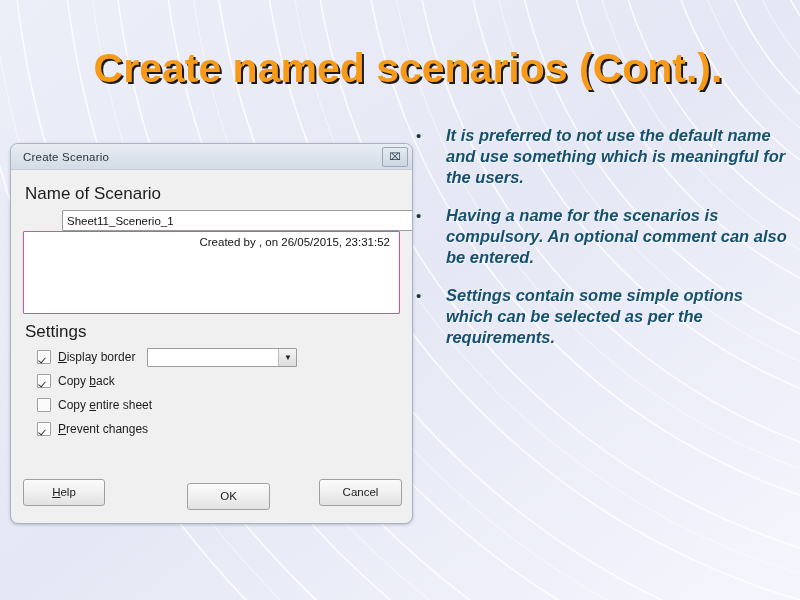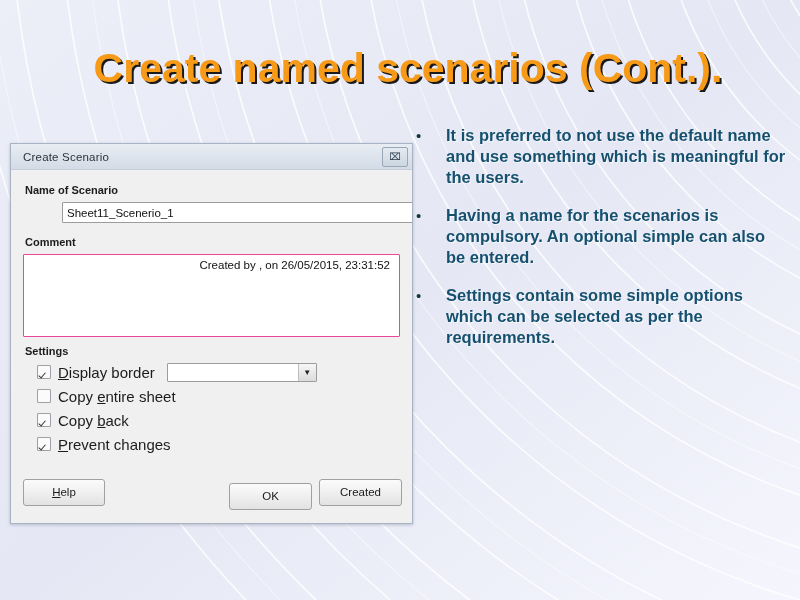--- a/index.html
+++ b/index.html
@@ -64,32 +64,33 @@
     text-align: left;
     padding-left: 4px;
   }
   .bullet-text {
     flex: 1 1 auto;
     font-size: 16.5px;
     line-height: 21px;
     font-weight: bold;
     color: #15506e;
     text-shadow: 1px 1px 0 rgba(255,255,255,0.65);
+    font-style: italic;
   }
 
   
   #dialog {
     position: absolute;
     left: 10px;
     top: 143px;
     width: 403px;
     height: 381px;
     background: #f0f0f0;
     border: 1px solid #a8b4c4;
-    border-radius: 0;
+    border-radius: 8px;
     box-shadow: 0 1px 3px rgba(90,100,120,0.35);
     box-sizing: border-box;
     overflow: hidden;
   }
   #dialog-titlebar {
     height: 26px;
     background: linear-gradient(to bottom, #e8edf3 0%, #dde4ed 50%, #d3dbe6 100%);
     border-bottom: 1px solid #c4cdd9;
     display: flex;
     align-items: center;
@@ -115,22 +116,22 @@
     font-size: 10px;
     color: #2b3a4a;
     cursor: pointer;
   }
 
   #dialog-body {
     padding: 10px 12px 0 12px;
     box-sizing: border-box;
   }
   .field-label {
-    font-size: 11px;
-    font-weight: bold;
+    font-size: 17px;
+    font-weight: normal;
     color: #1c1c1c;
     margin: 4px 0 6px 2px;
   }
   .text-input {
     width: 100%;
     height: 21px;
     box-sizing: border-box;
     border: 1px solid #9c9c9c;
     background: #ffffff;
     font-size: 11.5px;
@@ -181,21 +182,21 @@
     position: absolute;
     left: 2px;
     top: 5px;
     width: 3px;
     height: 6px;
     border-right: 1.6px solid #3a3a3a;
     border-bottom: 1.6px solid #3a3a3a;
     transform: rotate(40deg);
   }
   .check-label {
-    font-size: 15px;
+    font-size: 12px;
     color: #1c1c1c;
     white-space: nowrap;
   }
   .check-label u {
     text-decoration: underline;
   }
 
   #border-combo {
     margin-left: 12px;
     width: 150px;
@@ -230,20 +231,21 @@
   #dialog-buttons {
     position: absolute;
     left: 0;
     bottom: 18px;
     width: 403px;
     height: 26px;
     box-sizing: border-box;
     padding: 0 12px;
     display: flex;
     align-items: center;
+    gap: 42px;
   }
   .dlg-btn {
     height: 25px;
     border: 1px solid #a0a0a0;
     border-radius: 3px;
     background: linear-gradient(to bottom, #fbfbfb 0%, #f1f1f1 45%, #e2e2e2 100%);
     font-size: 11.5px;
     color: #1a1a1a;
     display: flex;
     align-items: center;
@@ -304,74 +306,73 @@
 
   <div id="slide-title">Create named scenarios (Cont.).</div>
 
   <div id="bullets">
     <div class="bullet-row">
       <span class="bullet-dot">•</span>
       <span class="bullet-text">It is preferred to not use the default name and use something which is meaningful for the users.</span>
     </div>
     <div class="bullet-row">
       <span class="bullet-dot">•</span>
-      <span class="bullet-text">Having a name for the scenarios is compulsory. An optional simple can also be entered.</span>
+      <span class="bullet-text">Having a name for the scenarios is compulsory. An optional comment can also be entered.</span>
     </div>
     <div class="bullet-row">
       <span class="bullet-dot">•</span>
       <span class="bullet-text">Settings contain some simple options which can be selected as per the requirements.</span>
     </div>
   </div>
 
   <div id="dialog">
 
     <div id="dialog-titlebar">
       <span id="dialog-title-text">Create Scenario</span>
       <span id="dialog-close">⌧</span>
     </div>
 
     <div id="dialog-body">
 
       <div class="field-label">Name of Scenario</div>
       <input class="text-input" type="text" value="Sheet11_Scenerio_1" style="">
 
-      <div class="field-label" style="margin-top:13px;">Comment</div>
       <textarea class="textarea-input" style="">Created by , on 26/05/2015, 23:31:52</textarea>
 
       <div id="settings-group">
         <div class="field-label">Settings</div>
 
         <div class="check-row">
           <span class="checkbox checked"></span>
           <span class="check-label"><u>D</u>isplay border</span>
           <span id="border-combo">
             <span id="border-combo-value"></span>
             <span id="border-combo-arrow">▼</span>
           </span>
         </div>
 
         <div class="check-row">
+          <span class="checkbox checked"></span>
+          <span class="check-label">Copy <u>b</u>ack</span>
+        </div>
+
+        <div class="check-row">
           <span class="checkbox"></span>
           <span class="check-label">Copy <u>e</u>ntire sheet</span>
-        </div>
-
-        <div class="check-row">
-          <span class="checkbox checked"></span>
-          <span class="check-label">Copy <u>b</u>ack</span>
         </div>
 
         <div class="check-row">
           <span class="checkbox checked"></span>
           <span class="check-label"><u>P</u>revent changes</span>
         </div>
       </div>
     </div>
 
     <div id="dialog-buttons">
       <div class="dlg-btn" id="btn-help">
           <span><u>H</u>elp</span>
         </div>
       <div class="dlg-btn" id="btn-ok">OK</div>
-      <div class="dlg-btn" id="btn-cancel">Created</div>
+      <div class="dlg-btn" id="btn-cancel">Cancel</div>
     </div>
 
   </div>
 </div>
 
 </body></html>

